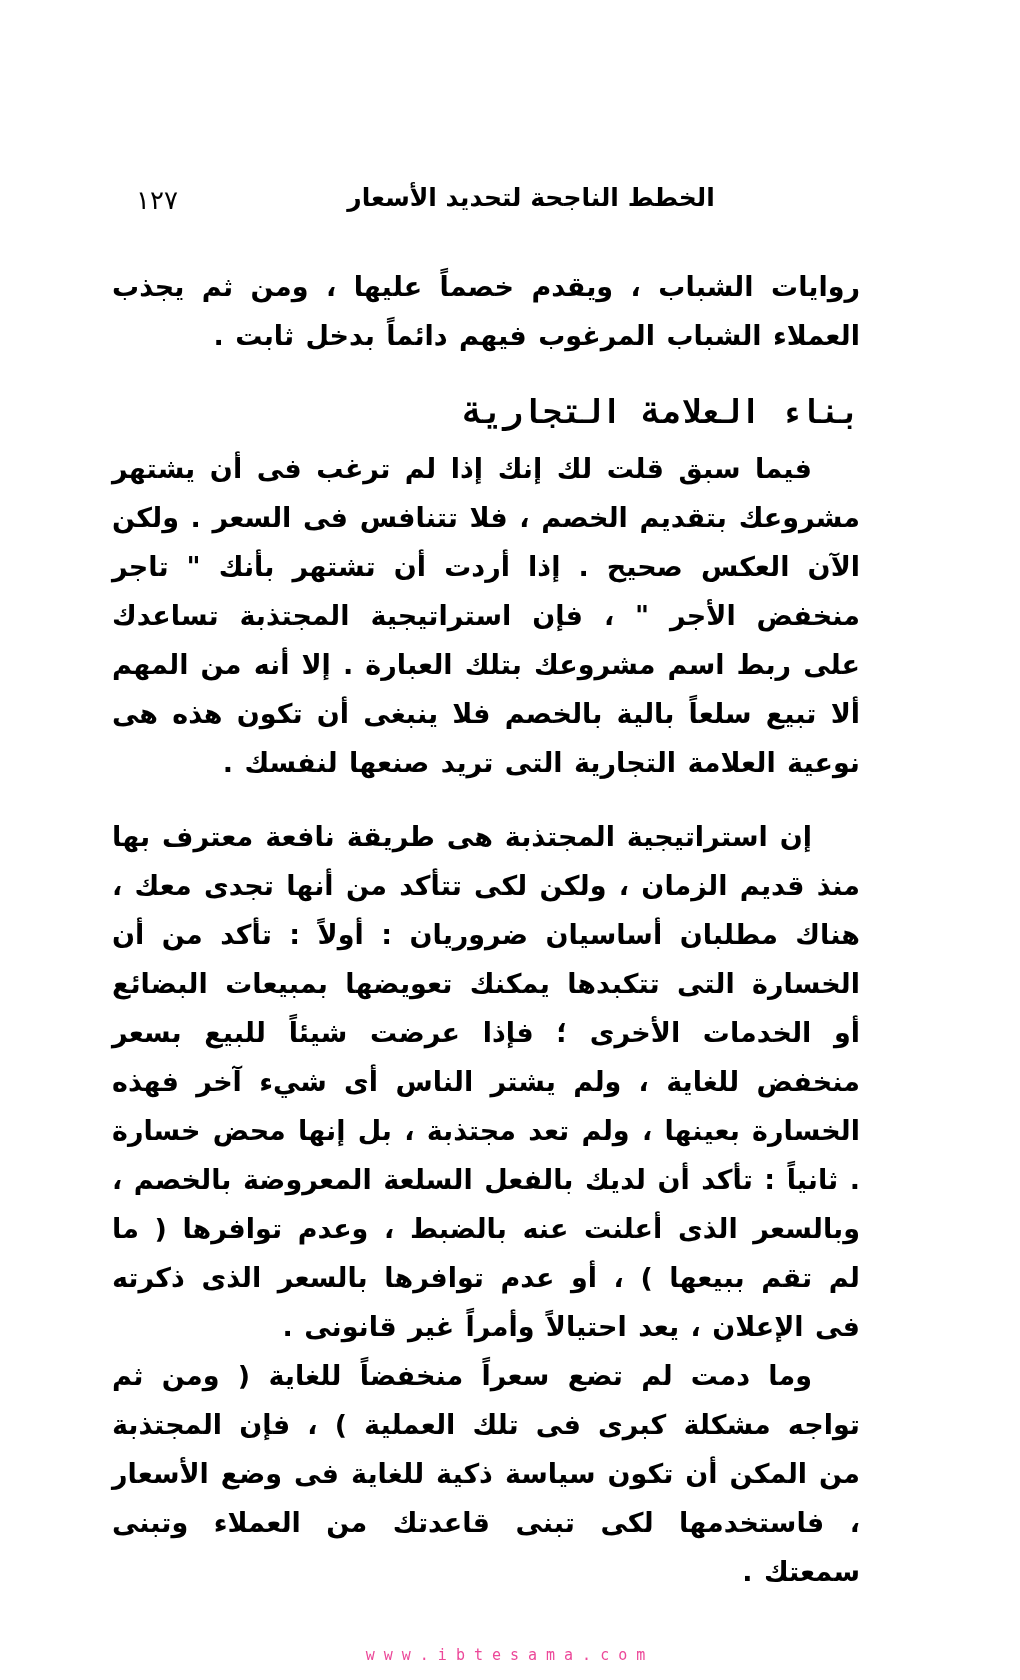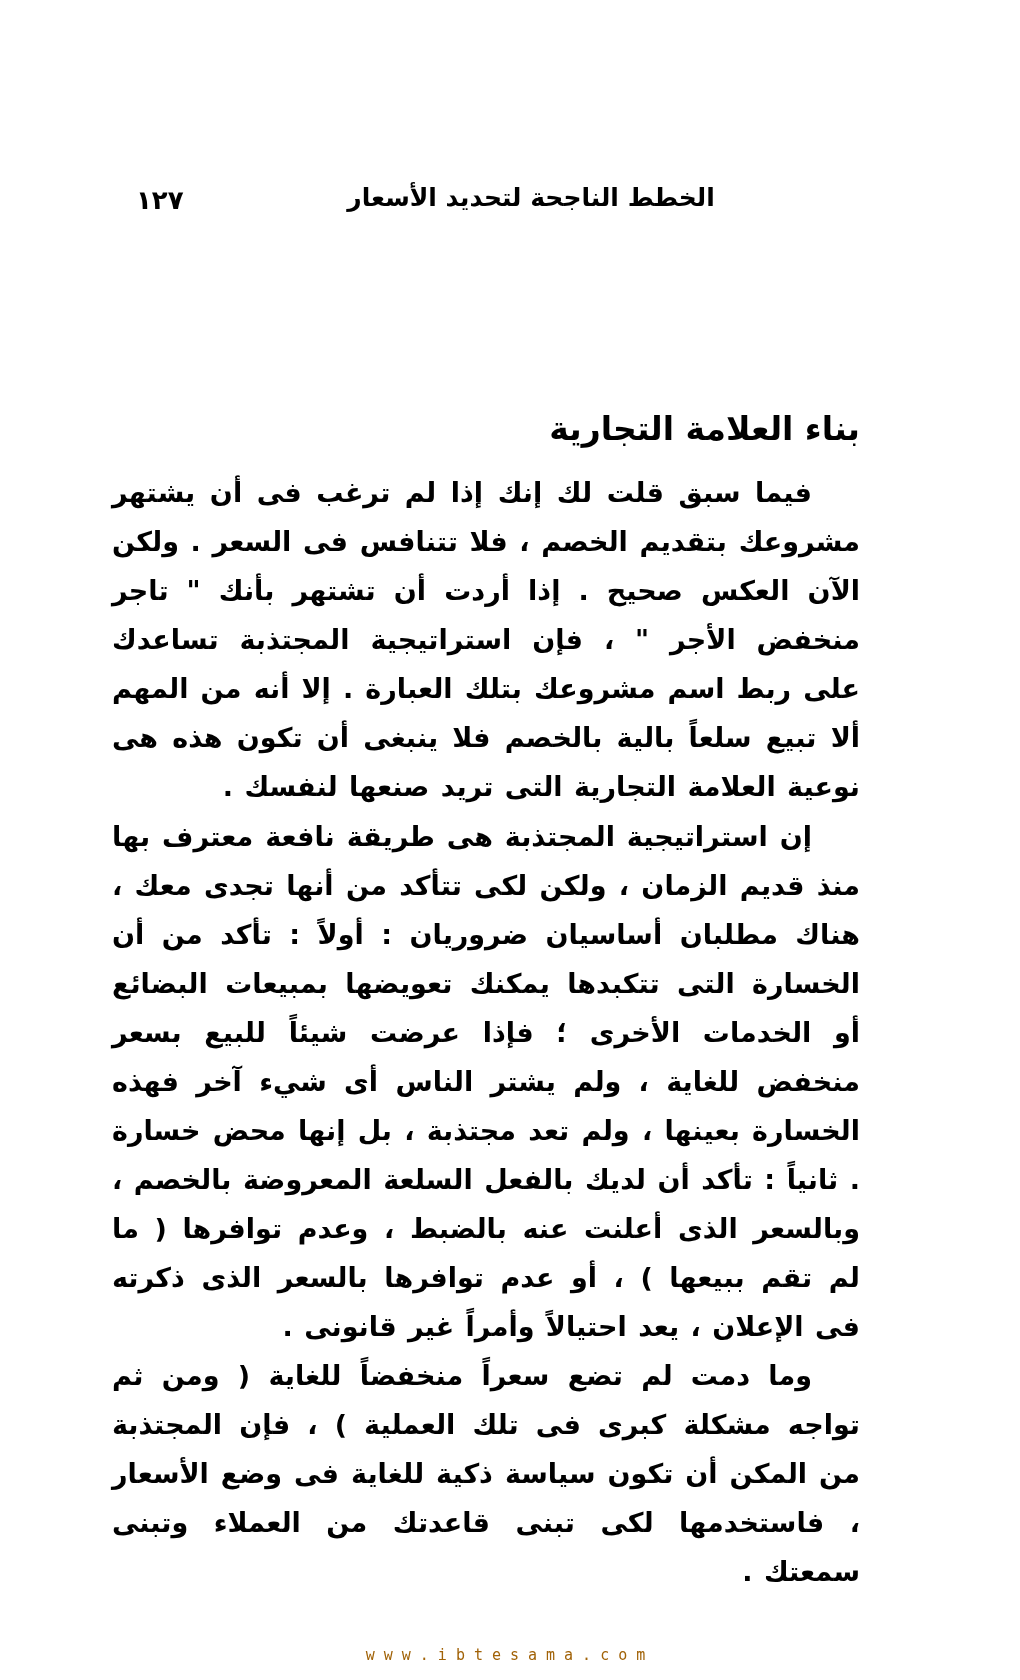--- a/index.html
+++ b/index.html
@@ -23,21 +23,21 @@
     top: 183px;
     left: 0;
     width: 100%;
     height: 40px;
   }
   .page-number {
     position: absolute;
     left: 136px;
     top: 2px;
     font-size: 26px;
-    font-weight: bold;
+    font-weight: normal;
     letter-spacing: 4px;
   }
   .header-title {
     position: absolute;
     left: 15px;
     top: 0;
     width: 100%;
     text-align: center;
     direction: rtl;
     font-size: 25px;
@@ -60,22 +60,22 @@
   }
   .indent { text-indent: 48px; }
   .section-heading {
     font-size: 33px;
     font-weight: bold;
     direction: rtl;
     text-align: right;
     letter-spacing: -1px;
   }
   #intro-para      { top: 262px; }
-  #heading-1       { top: 409px; }
-  #section-1-body  { top: 468px; }
+  #heading-1       { top: 392px; font-family: Liberation Mono, monospace; }
+  #section-1-body  { top: 444px; }
   #heading-2       { top: 752px; }
   #section-2-body  { top: 812px; }
   #section-2-body p { margin: 0; }
   
   .watermark {
     position: absolute;
     top: 1646px;
     left: 0;
     width: 100%;
     text-align: center;
@@ -88,30 +88,33 @@
 </head>
 <body>
 
 <div class="page">
 
   <div class="running-header">
     <span class="page-number">١٢٧</span>
     <div class="header-title">الخطط الناجحة لتحديد الأسعار</div>
   </div>
 
+  <div id="intro-para" class="rtl-block">
+    <p class="body-text">روايات الشباب ، ويقدم خصماً عليها ، ومن ثم يجذب العملاء الشباب المرغوب فيهم دائماً بدخل ثابت .</p>
+  </div>
 
   <div id="heading-1" class="rtl-block">
     <h2 class="section-heading">بناء العلامة التجارية</h2>
   </div>
 
   <div id="section-1-body" class="rtl-block">
     <p class="body-text indent">فيما سبق قلت لك إنك إذا لم ترغب فى أن يشتهر مشروعك بتقديم الخصم ، فلا تتنافس فى السعر . ولكن الآن العكس صحيح . إذا أردت أن تشتهر بأنك " تاجر منخفض الأجر " ، فإن استراتيجية المجتذبة تساعدك على ربط اسم مشروعك بتلك العبارة . إلا أنه من المهم ألا تبيع سلعاً بالية بالخصم فلا ينبغى أن تكون هذه هى نوعية العلامة التجارية التى تريد صنعها لنفسك .</p>
   </div>
 
 
   <div id="section-2-body" class="rtl-block">
     <p class="body-text indent">إن استراتيجية المجتذبة هى طريقة نافعة معترف بها منذ قديم الزمان ، ولكن لكى تتأكد من أنها تجدى معك ، هناك مطلبان أساسيان ضروريان : أولاً : تأكد من أن الخسارة التى تتكبدها يمكنك تعويضها بمبيعات البضائع أو الخدمات الأخرى ؛ فإذا عرضت شيئاً للبيع بسعر منخفض للغاية ، ولم يشتر الناس أى شيء آخر فهذه الخسارة بعينها ، ولم تعد مجتذبة ، بل إنها محض خسارة . ثانياً : تأكد أن لديك بالفعل السلعة المعروضة بالخصم ، وبالسعر الذى أعلنت عنه بالضبط ، وعدم توافرها ( ما لم تقم ببيعها ) ، أو عدم توافرها بالسعر الذى ذكرته فى الإعلان ، يعد احتيالاً وأمراً غير قانونى .</p>
     <p class="body-text indent">وما دمت لم تضع سعراً منخفضاً للغاية ( ومن ثم تواجه مشكلة كبرى فى تلك العملية ) ، فإن المجتذبة من المكن أن تكون سياسة ذكية للغاية فى وضع الأسعار ، فاستخدمها لكى تبنى قاعدتك من العملاء وتبنى سمعتك .</p>
   </div>
 
-  <div class="watermark" style="color: #a16207;">www.ibtesama.com</div>
+  <div class="watermark" style="color: #ec4899;">www.ibtesama.com</div>
 
 </div>
 
 </body></html>

